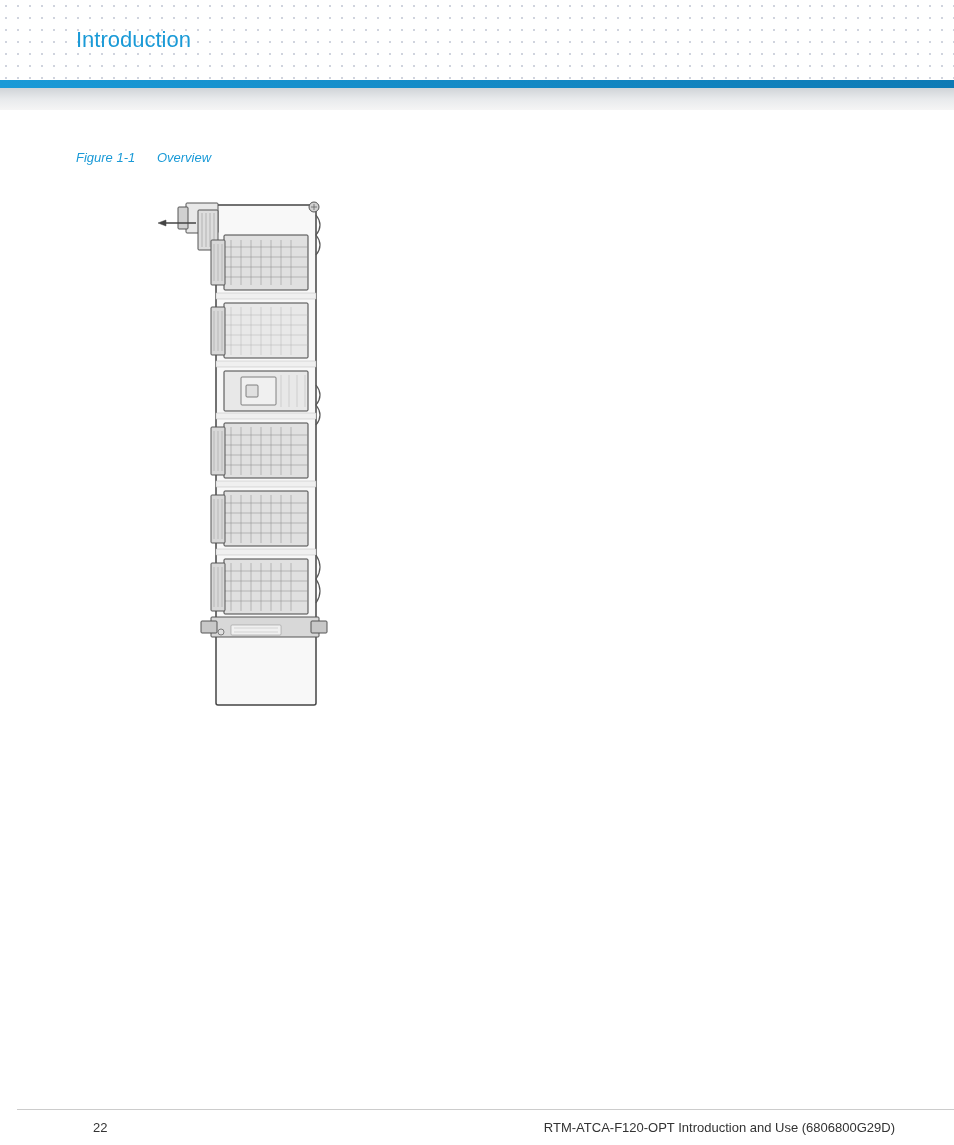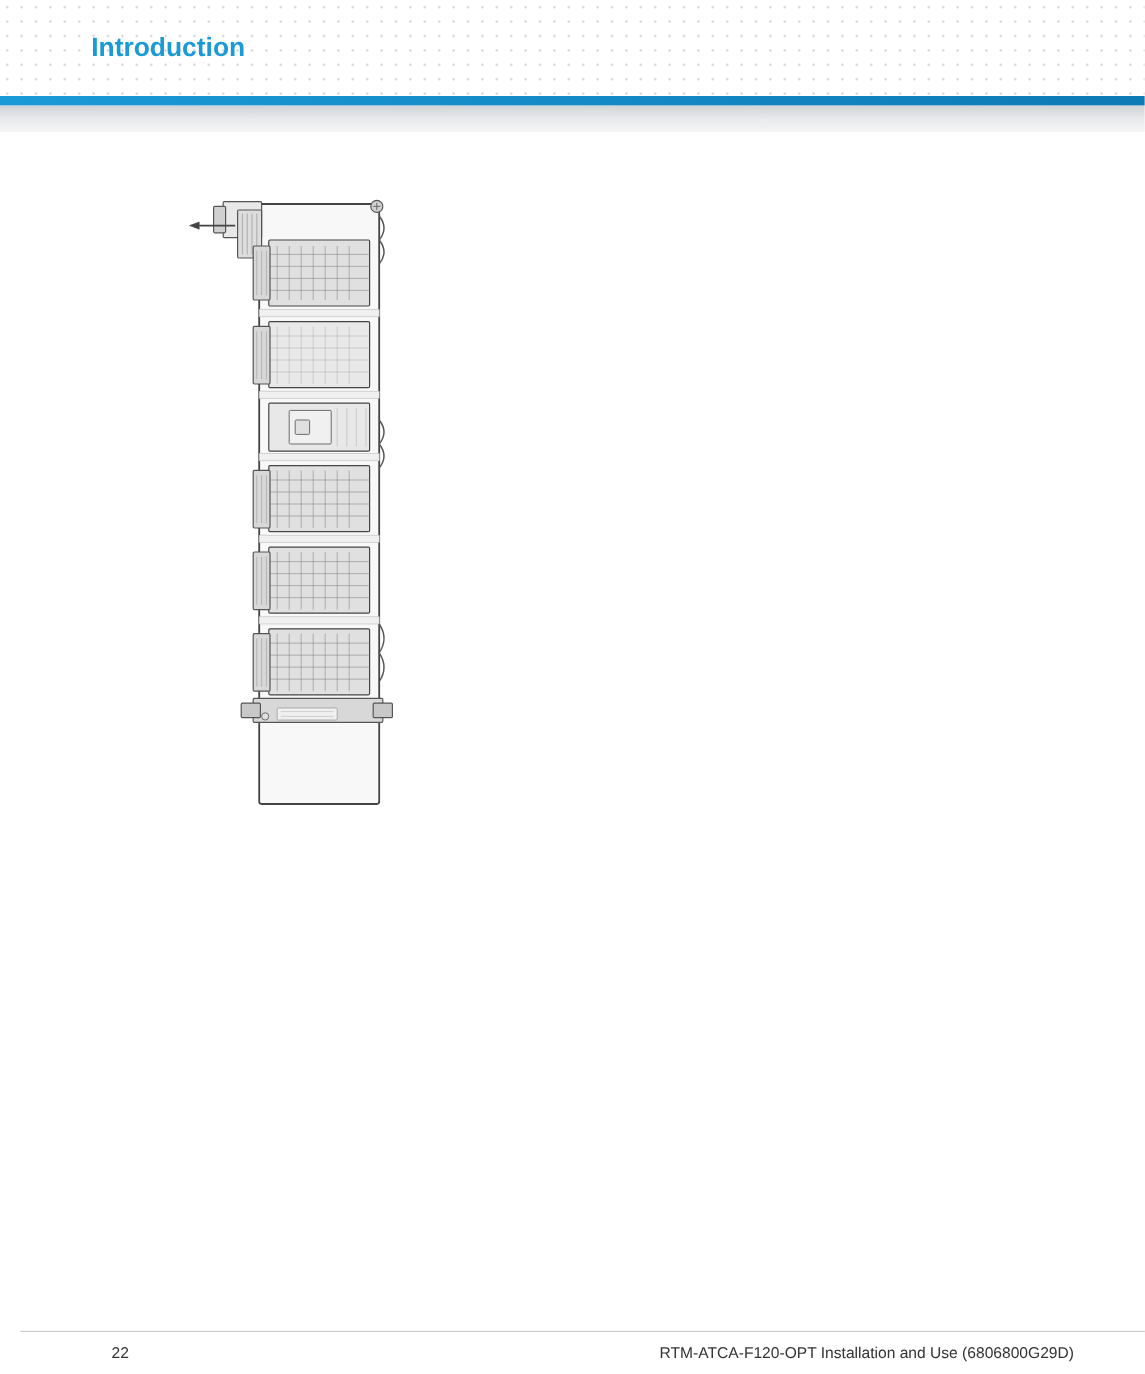--- a/index.html
+++ b/index.html
@@ -43,21 +43,21 @@
       left: 0;
       width: 100%;
       height: 80px;
       display: flex;
       align-items: center;
       padding-left: 76px;
     }
 
     .header-title {
       font-size: 22px;
-      font-weight: bold;
+      font-weight: normal;
       color: #1a9ad7;
       font-style: normal;
       z-index: 2;
       position: relative;
     }
 
     
     .blue-bar {
       width: 100%;
       height: 8px;
@@ -124,20 +124,25 @@
     <span class="header-title">Introduction</span>
   </div>
 </div>
 
 <div class="blue-bar"></div>
 
 <div class="gray-bar"></div>
 
 <div class="main-content">
 
+  <div class="figure-caption">
+    <span>Figure 1-1</span>
+    &nbsp;&nbsp;&nbsp;&nbsp;
+    <span>Overview</span>
+  </div>
 
   <div class="figure-container">
     <svg width="200" height="560" viewBox="0 0 200 560" xmlns="http://www.w3.org/2000/svg" style="stroke:#333; fill:none; stroke-width:1;">
 
       <rect x="60" y="20" width="100" height="500" rx="2" stroke="#444" stroke-width="1.5" fill="#f8f8f8"></rect>
 
       <rect x="30" y="18" width="32" height="30" rx="1" stroke="#555" stroke-width="1" fill="#e8e8e8"></rect>
       <rect x="22" y="22" width="10" height="22" rx="1" stroke="#555" stroke-width="1" fill="#d0d0d0"></rect>
 
       <line x1="10" y1="38" x2="40" y2="38" stroke="#444" stroke-width="1.5"></line>
@@ -293,14 +298,14 @@
       <line x1="155" y1="22" x2="161" y2="22" stroke="#666" stroke-width="0.8"></line>
       <line x1="158" y1="19" x2="158" y2="25" stroke="#666" stroke-width="0.8"></line>
 
     </svg>
   </div>
 
 </div>
 
 <div class="footer">
   <span class="footer-page-num">22</span>
-  <span class="footer-doc-title">RTM-ATCA-F120-OPT Installation and Use (6806800G29D)</span>
+  <span class="footer-doc-title">RTM-ATCA-F120-OPT Introduction and Use (6806800G29D)</span>
 </div>
 
 </body></html>

